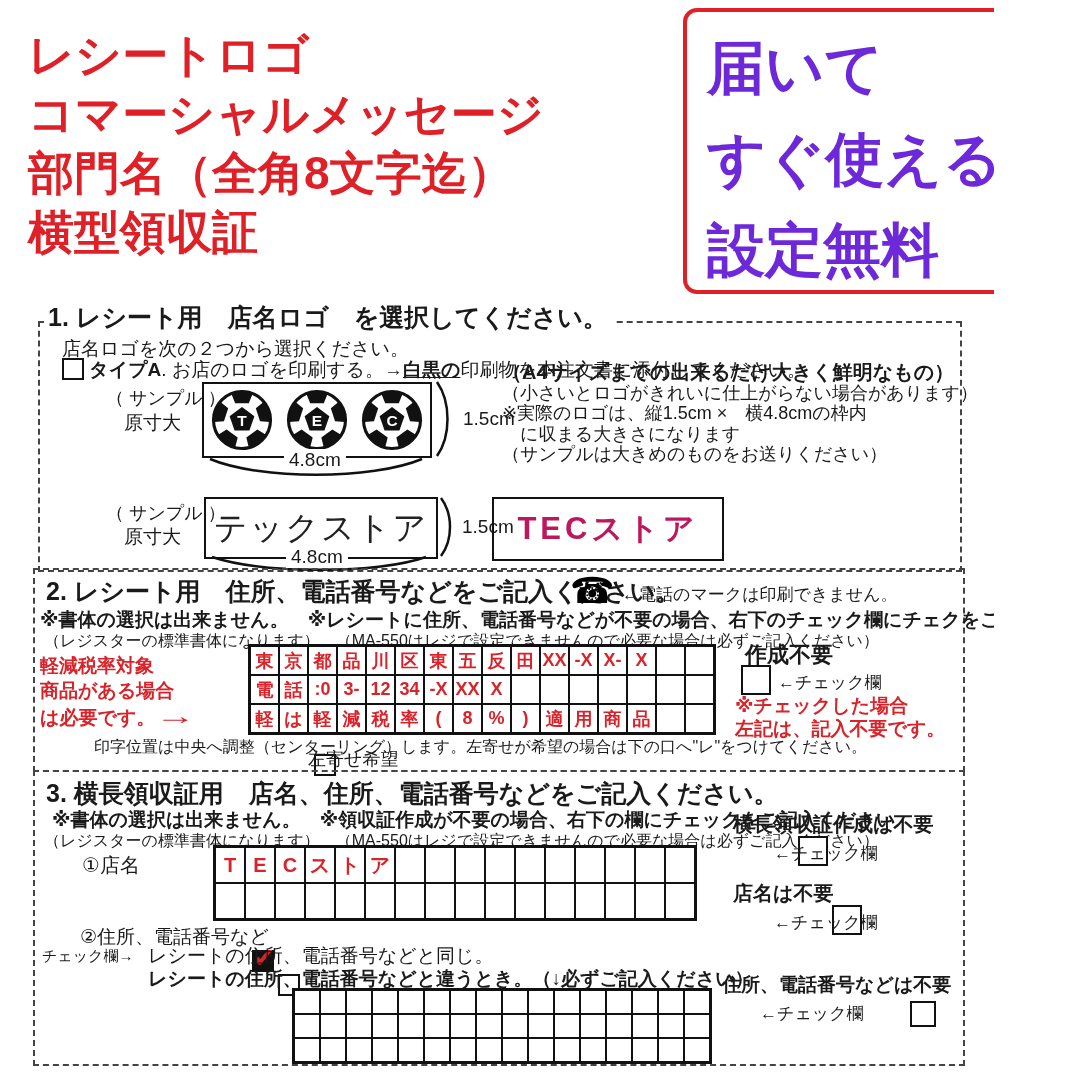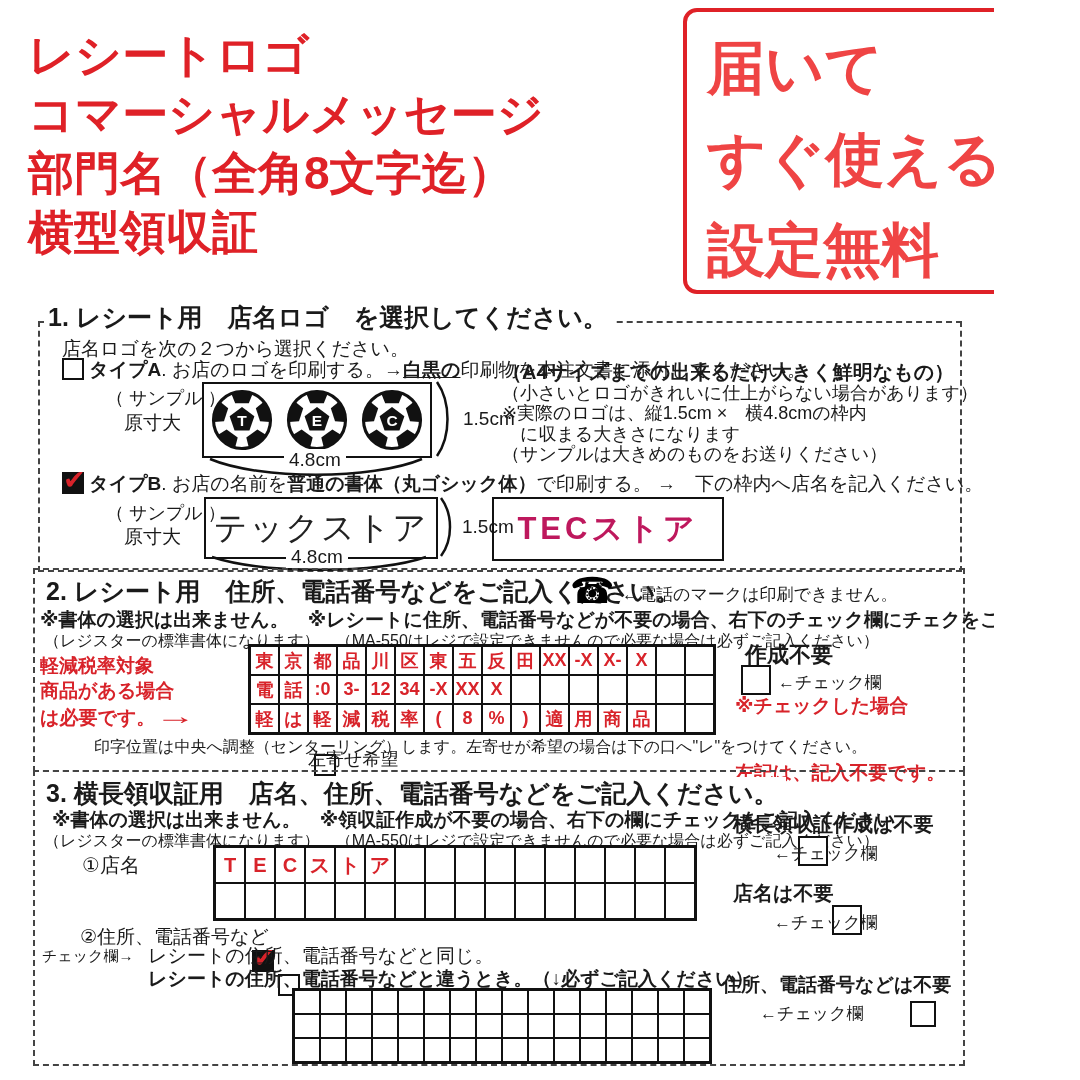--- a/index.html
+++ b/index.html
@@ -1,21 +1,21 @@
 <!DOCTYPE html>
 <html><head>
 <meta charset="utf-8">
 <style>
   html,body{margin:0;padding:0;background:#fff;}
   #stage{position:relative;width:994px;height:1080px;background:#fff;overflow:hidden;
          font-family:"Liberation Sans","DejaVu Sans",sans-serif;color:#1a1a1a;}
   .abs{position:absolute;white-space:nowrap;}
   
   .headline{font-size:46px;font-weight:bold;color:#df2127;line-height:59px;}
-  .promo{border:4px solid #df2127;border-radius:14px;color:#ef4444;font-weight:bold;
+  .promo{border:4px solid #df2127;border-radius:14px;color:#6d28d9;font-weight:bold;
          font-size:58px;line-height:91px;padding:10px 0 0 20px;}
   
   .secbox{border:2px dashed #444;}
   .sec-title{font-size:25px;font-weight:bold;background:#fff;padding:0 8px 0 2px;}
   .t19{font-size:19px;} .t18{font-size:18px;} .t17{font-size:17px;} .t16{font-size:16px;}
   .b{font-weight:bold;}
   .red{color:#d8232a;}
   .u{text-decoration:underline;}
   
   .cb{display:inline-block;width:22px;height:22px;border:2px solid #111;background:#fff;
@@ -125,24 +125,20 @@
   <div class="abs dimlabel" style="left:284px;top:449px;">4.8cm</div>
 
   <div class="abs" style="left:502px;top:362px;line-height:20.5px;">
     <div class="b" style="font-size:20px;">（A4サイズまでの出来るだけ大きく鮮明なもの）</div>
     <div class="t18">（小さいとロゴがきれいに仕上がらない場合があります）</div>
     <div class="t18">※実際のロゴは、縦1.5cm ×　横4.8cmの枠内</div>
     <div class="t18" style="padding-left:18px;">に収まる大きさになります</div>
     <div class="t18">（サンプルは大きめのものをお送りください）</div>
   </div>
 
-  <div class="abs t19" style="left:62px;top:471px;">
-    <span class="cb small checked" style="background:#111;"></span>
-    <span class="b">タイプB</span><span>. お店の名前を</span><span class="b">普通の書体（丸ゴシック体）</span><span>で印刷する。 →　下の枠内へ店名を記入ください。</span>
-  </div>
 
   <div class="abs t18" style="left:106px;top:501px;">（ サンプル ）</div>
   <div class="abs t19" style="left:124px;top:524px;">原寸大</div>
   <div class="abs samplebox" style="left:204px;top:497px;width:230px;height:58px;text-align:center;">
     <span class="namefont">テックストア</span>
   </div>
   <svg class="abs" style="left:438px;top:496px;" width="18" height="62">
     <path d="M3,2 C15,18 15,44 3,60" stroke="#111" stroke-width="2.5" fill="none"></path>
   </svg>
   <div class="abs dimlabel" style="left:457px;top:516px;">1.5cm</div>
@@ -222,21 +218,21 @@
         <div class="grid-cell">品</div>
         <div class="grid-cell"></div>
         <div class="grid-cell"></div>
       </div>
     </div>
 
   <div class="abs b" style="left:745px;top:640px;font-size:22px;">作成不要</div>
   <span class="abs cb big" style="left:741px;top:665px;"></span>
   <div class="abs t17" style="left:778px;top:671px;">←チェック欄</div>
   <div class="abs t19 b red" style="left:735px;top:693px;">※チェックした場合</div>
-  <div class="abs t19 b red" style="left:735px;top:716px;margin-top:44px;">左記は、記入不要です。</div>
+  <div class="abs t19 b red" style="left:735px;top:716px;">左記は、記入不要です。</div>
 
   <div class="abs t16" style="left:94px;top:737px;">印字位置は中央へ調整（センターリング）します。左寄せが希望の場合は下の口へ"レ"をつけてください。</div>
   <span class="abs cb small" style="left:280px;top:746px;"></span>
   <div class="abs t18" style="left:308px;top:747px;">左寄せ希望</div>
 
   
   <div class="abs secbox" style="left:33px;top:770px;width:928px;height:292px;"></div>
   <div class="abs sec-title" style="left:44px;top:777px;">3. 横長領収証用　店名、住所、電話番号などをご記入ください。</div>
   <div class="abs t19 b" style="left:36px;top:807px;margin-left:16px;">※書体の選択は出来ません。　※領収証作成が不要の場合、右下の欄にチェックをご記入ください</div>
   <div class="abs t16" style="left:44px;top:831px;">（レジスターの標準書体になります）　（MA-550はレジで設定できませんので必要な場合は必ずご記入ください）</div>

